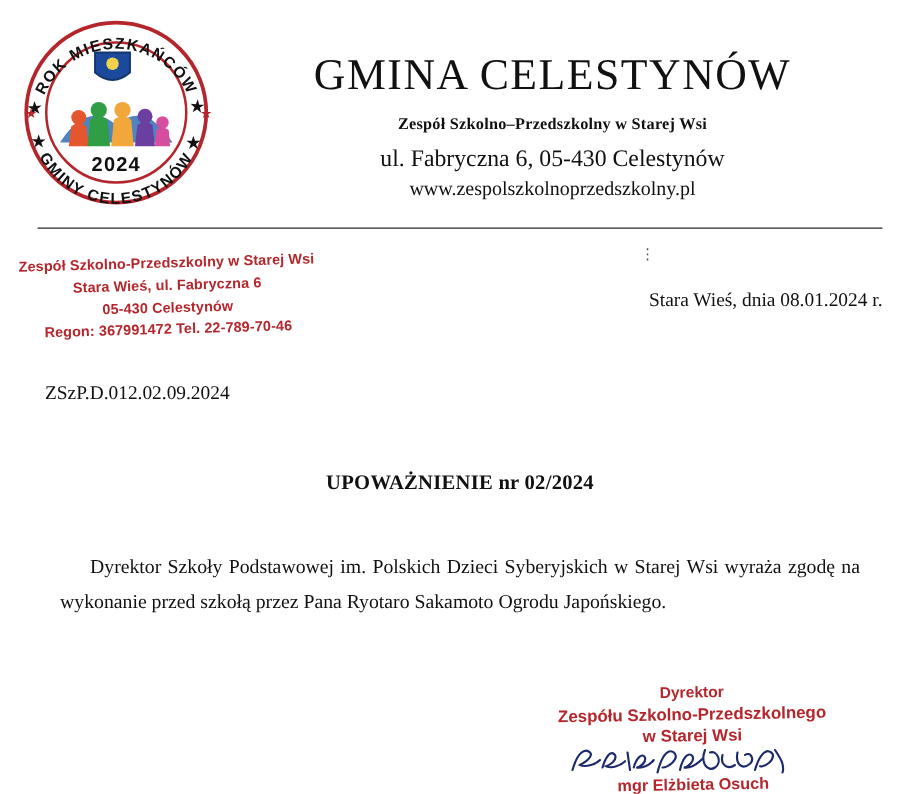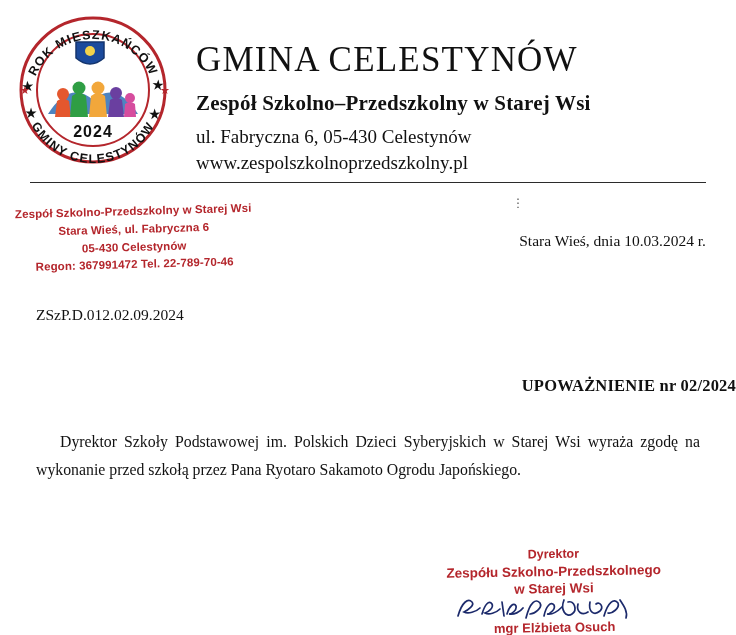--- a/index.html
+++ b/index.html
@@ -26,44 +26,45 @@
     position: absolute;
     left: 8px;
     top: 10px;
     width: 170px;
     height: 155px;
   }
   .logo svg { display: block; }
 
   .header-text {
     position: absolute;
-    left: 196px;
+    left: 172px;
     top: 42px;
     width: 540px;
+    text-align: center;
   }
   .gmina-title {
     font-family: "Liberation Serif", serif;
     font-size: 35px;
     letter-spacing: 1.2px;
     font-weight: normal;
     margin: 0 0 14px 0;
     line-height: 1;
   }
   .zespol-line {
-    font-size: 21px;
+    font-size: 13px;
     font-weight: bold;
     margin: 0 0 10px 0;
     letter-spacing: .2px;
   }
   .addr-line {
     font-size: 19px;
     margin: 0 0 4px 0;
   }
   .www-line {
-    font-size: 19px;
+    font-size: 16px;
     margin: 0;
   }
 
   .hr {
     position: absolute;
     left: 30px;
     top: 182px;
     width: 676px;
     height: 1px;
     background: #2b2b2b;
@@ -113,37 +114,37 @@
     top: 306px;
     font-size: 15.5px;
   }
 
   
   .doc-title {
     position: absolute;
     left: 0;
     right: 0;
     top: 376px;
-    text-align: right;
+    text-align: center;
     font-size: 16.5px;
     font-weight: bold;
     letter-spacing: .2px;
   }
 
   
   .body-text {
     position: absolute;
     left: 36px;
     top: 428px;
     width: 664px;
     font-size: 15.8px;
     line-height: 1.75;
     text-align: justify;
   }
-  .body-text p { margin: 0; }
+  .body-text p { margin: 12px; }
   .indent { display: inline-block; width: 24px; }
 
   
   .sig-block {
     position: absolute;
     left: 424px;
     top: 546px;
     width: 260px;
     color: #b4262c;
     font-family: "Liberation Sans", sans-serif;
@@ -238,21 +239,21 @@
 
 <div class="stamp">
   <div class="l1">Zespół Szkolno-Przedszkolny w Starej Wsi</div>
   <div class="l2">Stara Wieś, ul. Fabryczna 6</div>
   <div class="l3">05-430 Celestynów</div>
   <div class="l4">Regon: 367991472  Tel. 22-789-70-46</div>
 </div>
 
 <div class="tick">⋮</div>
 
-<div class="place-date">Stara Wieś, dnia 10.03.2024 r.</div>
+<div class="place-date">Stara Wieś, dnia 08.01.2024 r.</div>
 
 <div class="ref-no">ZSzP.D.012.02.09.2024</div>
 
 <div class="doc-title">UPOWAŻNIENIE nr 02/2024</div>
 
 <div class="body-text">
   <p><span class="indent"></span><span>Dyrektor Szkoły Podstawowej im. Polskich Dzieci Syberyjskich w Starej Wsi wyraża zgodę na wykonanie przed szkołą przez Pana Ryotaro Sakamoto Ogrodu Japońskiego.</span></p>
 </div>
 
 <div class="sig-block">

